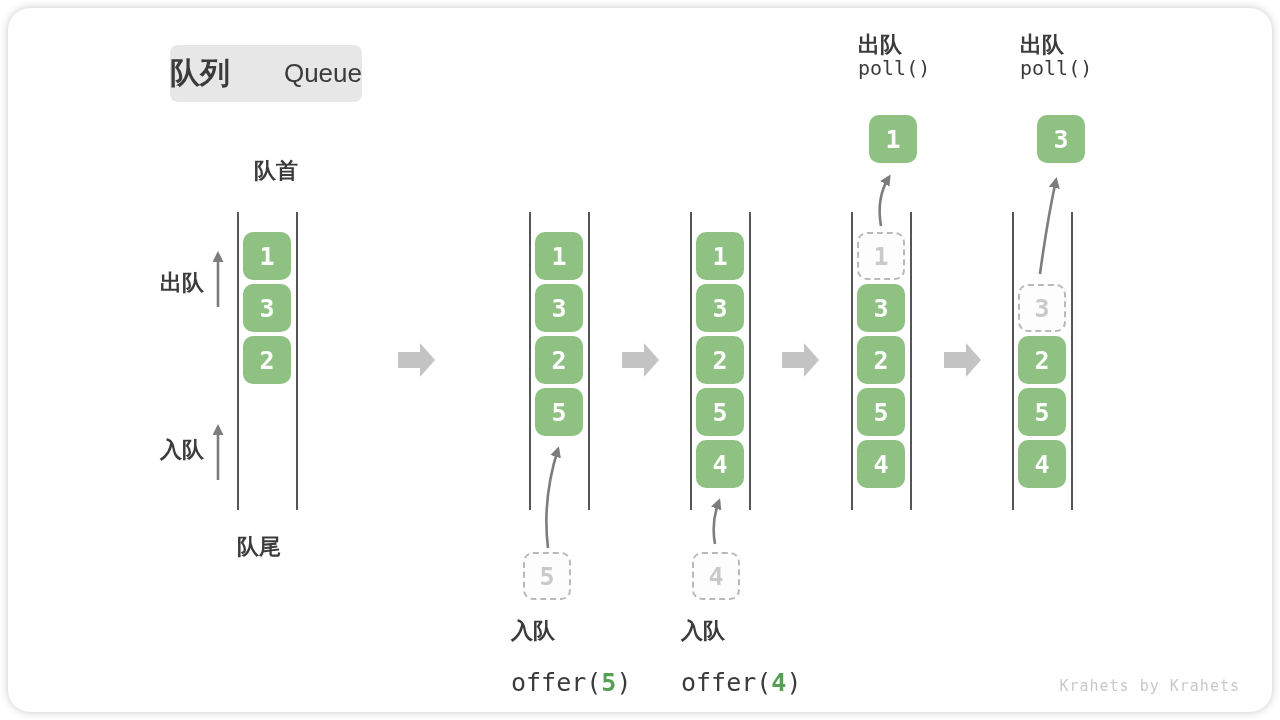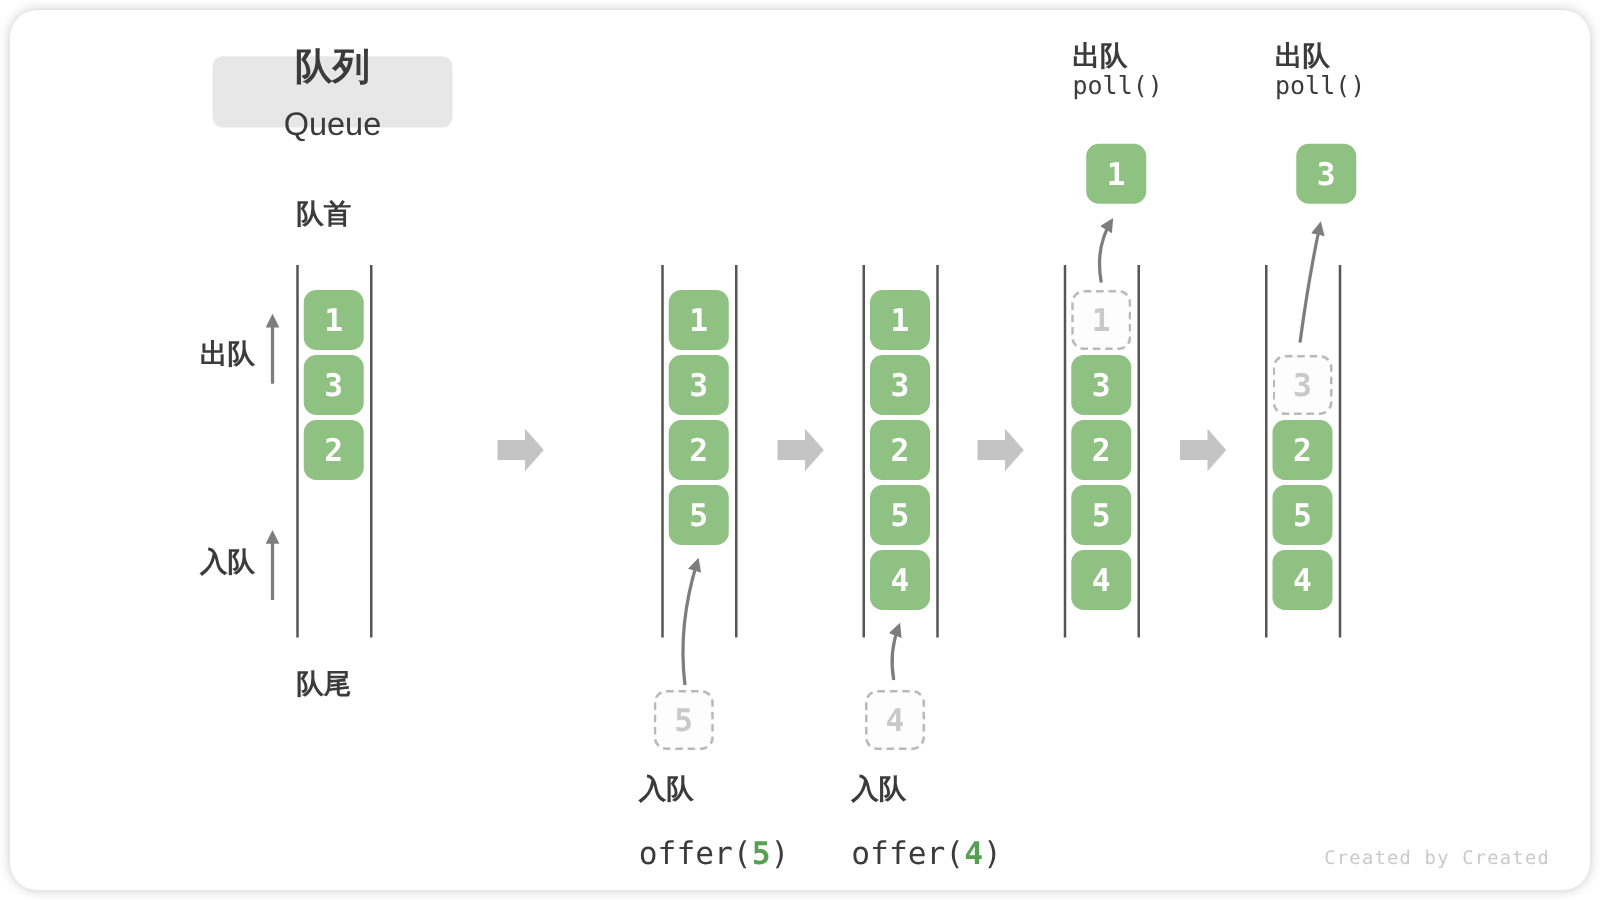--- a/index.html
+++ b/index.html
@@ -3,26 +3,26 @@
 <meta charset="utf-8">
 <style>
   html,body{margin:0;padding:0;background:#ffffff;}
   *{box-sizing:border-box;}
   .stage{position:relative;width:1280px;height:720px;font-family:"Liberation Sans",sans-serif;overflow:hidden;}
   .card{position:absolute;left:8px;top:8px;right:8px;bottom:8px;background:#ffffff;border-radius:22px;
         box-shadow:0 0 9px rgba(0,0,0,0.22);}
   .arrows{position:absolute;left:0;top:0;width:1280px;height:720px;pointer-events:none;}
 
   .title-box{position:absolute;left:170px;top:45px;width:192px;height:57px;background:var(--title-bg);
-             border-radius:8px;display:flex;align-items:center;justify-content:center;gap:10px;flex-direction:column;}
+             border-radius:8px;display:flex;align-items:center;justify-content:space-between;gap:10px;}
   .title-zh{font-size:30px;font-weight:700;color:var(--ink);}
   .title-en{font-family:Liberation Sans, sans-serif;font-size:26px;color:var(--ink);}
 
   .cjk-label{position:absolute;font-size:22px;font-weight:700;color:var(--ink);white-space:nowrap;}
-  .lbl-front{left:237px;top:156px;width:61px;text-align:left;}
+  .lbl-front{left:237px;top:156px;width:61px;text-align:right;}
   .lbl-rear{left:237px;top:532px;width:61px;text-align:left;}
   .lbl-dequeue{left:152px;top:268px;width:52px;text-align:right;}
   .lbl-enqueue{left:152px;top:435px;width:52px;text-align:right;}
 
   .wall{position:absolute;width:2px;height:298px;top:212px;background:var(--wall);}
 
   .cell{position:absolute;width:48px;height:48px;border-radius:10px;display:flex;align-items:center;
         justify-content:center;font-family:"DejaVu Sans Mono",monospace;font-size:25px;font-weight:700;}
   .cell.green{background:var(--green);color:#ffffff;}
   .cell.dashed{background:#fdfdfd;border:2px dashed var(--dash);color:var(--faint-num);}
@@ -127,14 +127,14 @@
       <div class="cell green" style="left: 857px; top: 388px;">5</div>
       <div class="cell green" style="left: 857px; top: 440px;">4</div>
       <div class="cell green" style="left: 869px; top: 115px;">1</div>
       <div class="cell dashed" style="left: 1018px; top: 284px;">3</div>
       <div class="cell green" style="left: 1018px; top: 336px;">2</div>
       <div class="cell green" style="left: 1018px; top: 388px;">5</div>
       <div class="cell green" style="left: 1018px; top: 440px;">4</div>
       <div class="cell green" style="left: 1037px; top: 115px;">3</div>
     </div>
 
-  <div class="watermark">Created by Created</div>
+  <div class="watermark">Krahets by Krahets</div>
 </div>
 
 </body></html>

